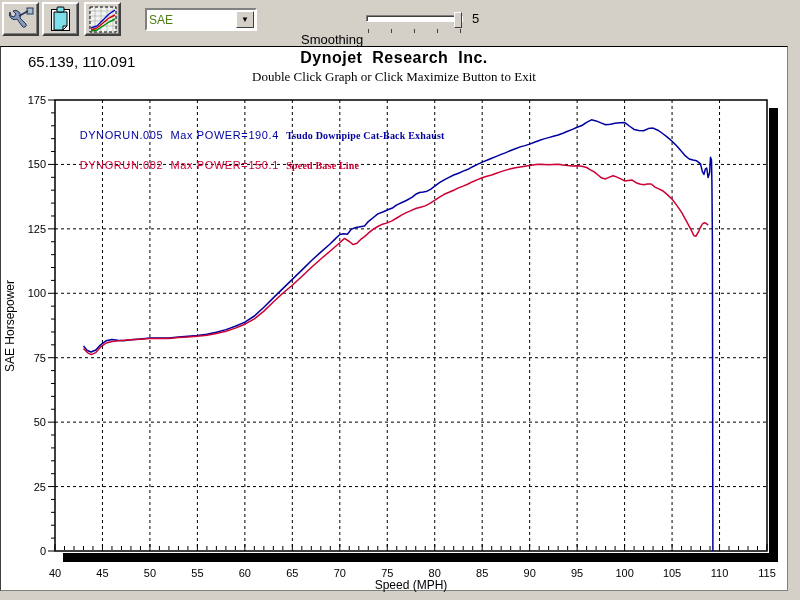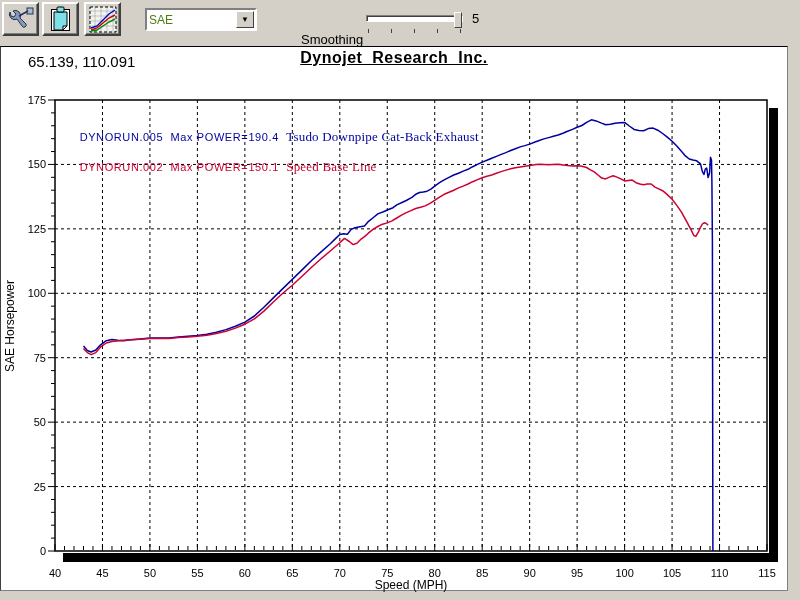--- a/index.html
+++ b/index.html
@@ -57,41 +57,41 @@
   
   .chart-area {
     position:absolute; left:0; top:46px; width:788px; height:545px;
     background:#ffffff;
     border-top:1px solid #000000; border-left:1px solid #404040;
     border-right:1px solid #808080; border-bottom:1px solid #808080;
   }
   .coords { position:absolute; left:6px; top:6px; font-size:15px; color:#000;margin-left:21px; }
   .chart-title {
     position:absolute; left:0; top:2px; width:100%; text-align:center;
-    font-size:16px; font-weight:bold; color:#000; white-space:pre; letter-spacing:0.5px;text-decoration:underline;
+    font-size:16px; font-weight:bold; color:#000; white-space:pre; letter-spacing:0.5px;
   }
   .chart-sub1 {
     position:absolute; left:0; top:22px; width:100%; text-align:center;
     font-family:"Liberation Serif", serif; font-size:13px; color:#000;
   }
   .chart-sub2 {
     position:absolute; left:0; top:36px; width:100%; text-align:center;
     font-family:"Liberation Serif", serif; font-size:14px; color:#000;
   }
   .ylabel {
     position:absolute; left:2px; top:204px; width:16px; height:150px;
     writing-mode:vertical-rl; transform:rotate(180deg);
     font-size:12px; color:#000; text-align:center; white-space:nowrap;
   }
   .xlabel {
     position:absolute; left:54px; top:531px; width:712px; text-align:center;
     font-size:12px; color:#000;
   }
   .legend { position:absolute; left:64px; font-size:11px; letter-spacing:0.6px; white-space:pre; }
-  .legend .desc { font-family:"Liberation Serif", serif; font-size:13px; letter-spacing:0.2px; }
+  .legend .desc { font-family:"Liberation Serif", serif; font-size:10px; letter-spacing:0.2px;font-weight:bold; }
   #dyno-svg { position:absolute; left:0; top:0; }
 </style>
 </head>
 <body>
 
 <div class="toolbar">
 
   <div class="tb-btn" style="left:2px;">
     <svg width="28" height="26" viewBox="0 0 28 26">
       <path d="M3 6 q-2 3 1 6 q3 3 6 1 l5 7 q1 2 3 1 q2-1 1-3 l-6-6 q2-3-1-6 q-3-3-6-1 l3 3 -2 3 -3-1 z" fill="#8899bb" stroke="#223355" stroke-width="1"></path>
@@ -314,20 +314,21 @@
       <text x="45" y="185.85714285714283" text-anchor="end" font-size="11" fill="#000" font-family="&quot;Liberation Sans&quot;,sans-serif">125</text>
       <text x="45" y="121.42857142857144" text-anchor="end" font-size="11" fill="#000" font-family="&quot;Liberation Sans&quot;,sans-serif">150</text>
       <text x="45" y="57" text-anchor="end" font-size="11" fill="#000" font-family="&quot;Liberation Sans&quot;,sans-serif">175</text>
       <polyline points="82.5,299.1 86.3,303.5 90.1,305.0 94.8,303.0 99.6,297.8 105.3,293.7 111.0,292.4 116.7,293.2 122.4,293.7 129.9,292.7 139.4,291.9 148.9,291.1 158.4,291.1 167.9,290.9 177.4,290.1 186.9,289.3 196.4,288.6 205.9,287.3 215.4,285.2 224.9,282.6 234.4,279.3 243.9,275.1 253.4,269.0 262.9,260.2 272.3,250.9 281.8,241.6 291.3,232.4 300.8,223.1 310.3,213.8 319.8,205.1 329.3,196.8 335.0,191.1 338.8,187.5 342.6,186.8 346.4,187.3 350.2,182.4 354.0,180.8 357.8,180.1 363.5,179.0 367.3,174.6 373.0,170.0 376.8,166.9 382.5,164.8 386.3,163.0 392.0,160.7 395.8,157.9 401.5,155.3 405.3,153.5 410.9,150.4 414.7,147.3 418.5,145.5 422.3,145.0 426.1,144.2 429.9,142.2 433.7,139.1 438.5,135.7 443.2,132.9 448.0,130.3 452.7,128.0 457.5,126.2 462.2,124.1 467.0,122.3 471.7,119.7 476.5,117.4 481.2,115.1 485.9,113.3 490.7,111.2 495.4,109.4 500.2,107.4 504.9,105.6 509.7,103.5 514.4,101.7 519.2,99.9 523.9,98.6 528.7,97.1 533.4,95.3 538.2,93.5 542.9,91.9 547.7,90.6 552.4,89.3 557.1,88.0 561.9,86.2 566.6,84.2 571.4,82.4 576.1,80.3 580.9,78.5 585.6,75.4 590.4,72.8 595.1,73.9 599.9,75.9 604.6,77.7 609.4,77.2 614.1,76.2 618.9,75.7 623.6,75.4 628.3,79.0 633.1,82.4 637.8,83.4 642.6,83.7 647.3,81.6 652.1,81.1 656.8,83.2 661.6,86.5 666.3,90.1 671.1,94.2 675.8,99.1 680.6,104.5 684.4,108.9 688.2,112.0 692.0,113.0 695.7,113.8 699.5,116.9 701.4,124.6 702.9,127.5 704.3,122.1 705.7,121.0 707.1,130.6 708.6,125.7 709.5,110.2 710.5,113.3 710.9,134.2 711.4,194.7 711.9,504.0" fill="none" stroke="#0000A0" stroke-width="1.5" stroke-linejoin="round"></polyline>
       <polyline points="82.5,301.4 86.3,305.6 90.1,307.6 94.8,305.6 99.6,299.9 105.3,296.0 111.0,294.5 120.5,293.4 129.9,292.7 139.4,292.2 148.9,291.6 158.4,291.6 167.9,291.4 177.4,290.6 186.9,290.1 196.4,289.3 205.9,288.3 215.4,286.5 224.9,284.2 234.4,281.1 243.9,277.2 253.4,271.8 262.9,264.1 272.3,255.0 281.8,246.3 291.3,238.3 300.8,229.5 310.3,220.5 319.8,212.0 329.3,204.0 338.8,195.8 343.5,191.4 348.3,194.5 352.1,197.6 355.9,196.3 359.7,192.4 363.5,189.6 367.3,186.2 372.0,182.4 376.8,179.5 381.5,177.2 386.3,175.9 391.0,173.9 395.8,171.0 400.5,168.2 405.3,165.6 410.0,163.6 414.7,161.5 419.5,160.2 424.2,158.9 429.0,156.3 433.7,153.3 438.5,150.2 443.2,147.3 448.0,145.3 452.7,143.2 457.5,140.9 462.2,139.1 467.0,137.0 471.7,134.7 476.5,132.6 481.2,130.8 485.9,129.3 490.7,128.0 495.4,126.2 500.2,124.6 504.9,123.1 509.7,121.8 514.4,120.8 519.2,120.0 523.9,119.2 528.7,118.5 533.4,117.7 538.2,117.2 542.9,117.4 547.7,117.7 552.4,117.4 557.1,117.2 561.9,117.9 566.6,118.5 571.4,119.0 576.1,118.7 580.9,119.2 585.6,120.5 589.4,122.8 593.2,124.9 597.0,128.0 600.8,131.1 604.6,131.9 608.4,130.1 612.2,128.8 616.0,130.1 619.8,131.9 623.6,133.9 627.4,133.4 631.2,133.1 635.0,135.7 638.8,137.0 642.6,137.8 646.4,137.0 650.2,137.0 654.0,140.1 657.8,141.9 661.6,143.7 666.3,147.6 671.1,152.2 675.8,158.4 680.6,165.4 685.3,173.9 690.1,182.9 692.9,188.6 694.8,189.3 697.6,184.7 699.5,180.3 701.4,177.0 703.3,175.7 705.2,176.4 707.1,178.2" fill="none" stroke="#CC0033" stroke-width="1.5" stroke-linejoin="round"></polyline>
     </svg>
 
   <span class="coords">65.139, 110.091</span>
 
   <div class="chart-title">Dynojet  Research  Inc.</div>
+  <div class="chart-sub1">Double Click Graph or Click Maximize Button to Exit</div>
 
   <div class="ylabel">SAE Horsepower</div>
   <div class="xlabel">Speed (MPH)</div>
 
   <div class="legend" style="top: 70px; color: rgb(0, 0, 160);">
     <span>DYNORUN.005</span><span>  </span><span>Max POWER=190.4</span><span>  </span><span class="desc">Tsudo Downpipe Cat-Back Exhaust</span>
   </div>
   <div class="legend" style="top: 100px; color: rgb(204, 0, 51);">
     <span>DYNORUN.002</span><span>  </span><span>Max POWER=150.1</span><span>  </span><span class="desc">Speed Base Line</span>
   </div>

